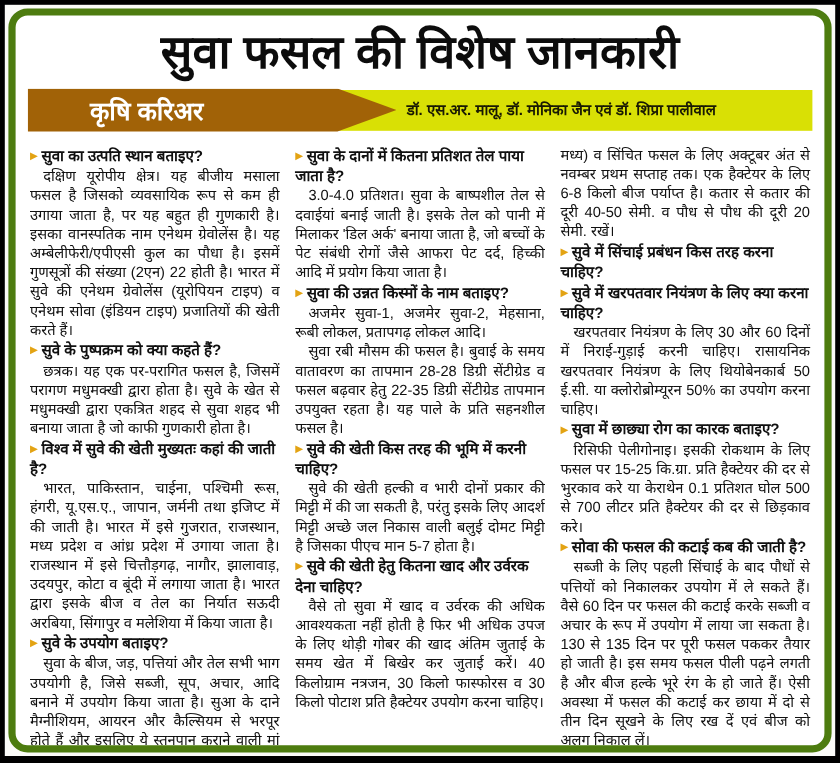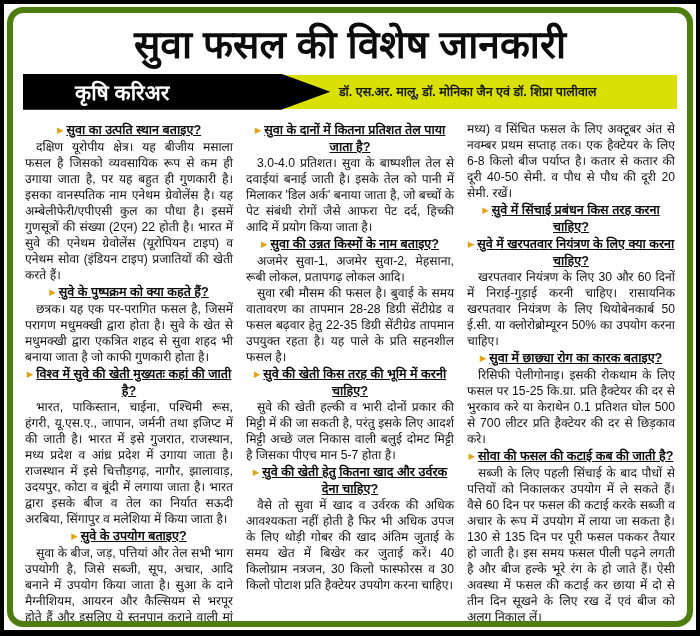--- a/index.html
+++ b/index.html
@@ -26,38 +26,38 @@
   .band-green{
     position:absolute;left:0;top:0;bottom:0;width:47%;z-index:2;
     clip-path:polygon(0 0,84% 0,100% 50%,84% 100%,0 100%);
     display:flex;align-items:center;
   }
   .band-green .label{color:#ffffff;font-weight:bold;font-size:21px;padding-left:52px;}
   .authors{font-size:12.5px;font-weight:bold;color:#191903;white-space:nowrap;}
   .affil{font-size:11px;color:#26260e;white-space:nowrap;}
   .cols{display:flex;gap:13px;padding:9px 12px 0 12px;}
   .col{flex:1;min-width:0;font-size:12.2px;line-height:16px;text-align:justify;color:#101010;}
-  .qhead{font-weight:bold;font-size:12.6px;text-align:center;margin-top:1px;text-decoration:underline;}
+  .qhead{font-weight:bold;font-size:12.6px;text-align:left;margin-top:1px;}
   .bullet{display:inline-block;font-size:8.5px;transform:translateY(-1.5px);margin-right:3px;}
   .para{text-indent:11px;}
   .para.noindent{text-indent:0;}
 </style>
 </head>
 <body>
 
 <div class="page">
   <div class="card">
 
     <div class="title">सुवा फसल की विशेष जानकारी</div>
 
     <div class="band">
       <div class="band-yellow" style="background: rgb(217, 224, 5); color: rgb(31, 31, 5);">
         <div class="authors">डॉ. एस.अर. मालू, डॉ. मोनिका जैन एवं डॉ. शिप्रा पालीवाल</div>
       </div>
-      <div class="band-green" style="background: #000000;">
+      <div class="band-green" style="background: #a16207;">
         <span class="label" style="color: rgb(255, 255, 255);">कृषि करिअर</span>
       </div>
     </div>
 
     <div class="cols">
       <div class="col">
           <div class="qhead"><span class="bullet" style="color: rgb(227, 163, 19);">▶</span><span>सुवा का उत्पति स्थान बताइए?</span></div>
           <div class="para">दक्षिण यूरोपीय क्षेत्र। यह बीजीय मसाला फसल है जिसको व्यवसायिक रूप से कम ही उगाया जाता है, पर यह बहुत ही गुणकारी है। इसका वानस्पतिक नाम एनेथम ग्रेवोलेंस है। यह अम्बेलीफेरी/एपीएसी कुल का पौधा है। इसमें गुणसूत्रों की संख्या (2एन) 22 होती है। भारत में सुवे की एनेथम ग्रेवोलेंस (यूरोपियन टाइप) व एनेथम सोवा (इंडियन टाइप) प्रजातियों की खेती करते हैं।</div>
           <div class="qhead"><span class="bullet" style="color: rgb(227, 163, 19);">▶</span><span>सुवे के पुष्पक्रम को क्या कहते हैं?</span></div>
           <div class="para">छत्रक। यह एक पर-परागित फसल है, जिसमें परागण मधुमक्खी द्वारा होता है। सुवे के खेत से मधुमक्खी द्वारा एकत्रित शहद से सुवा शहद भी बनाया जाता है जो काफी गुणकारी होता है।</div>

